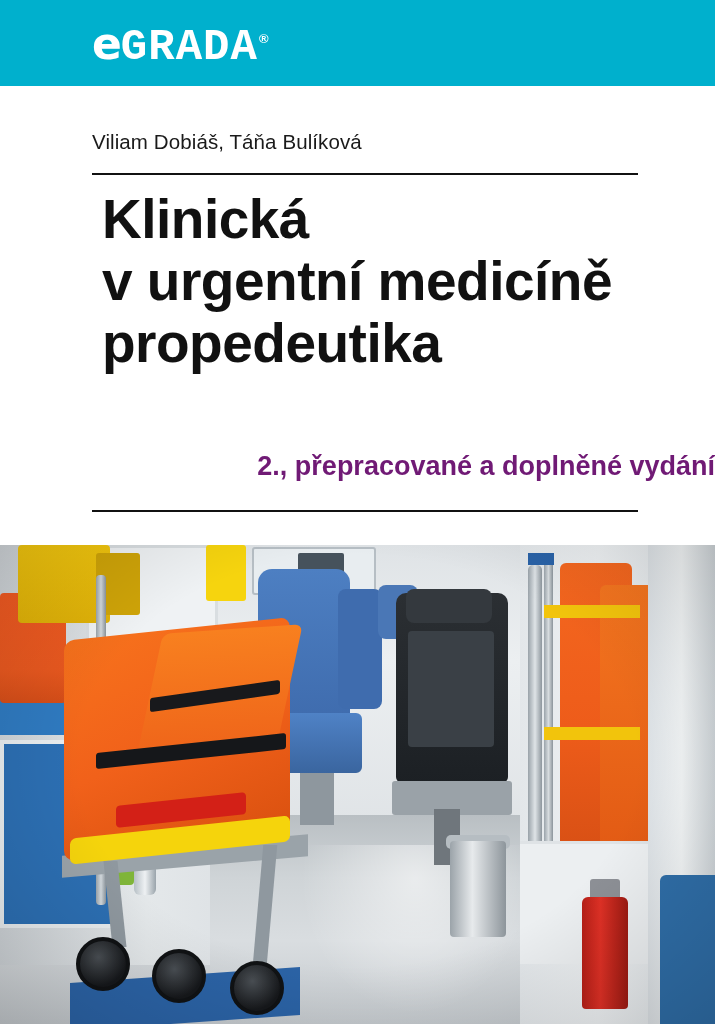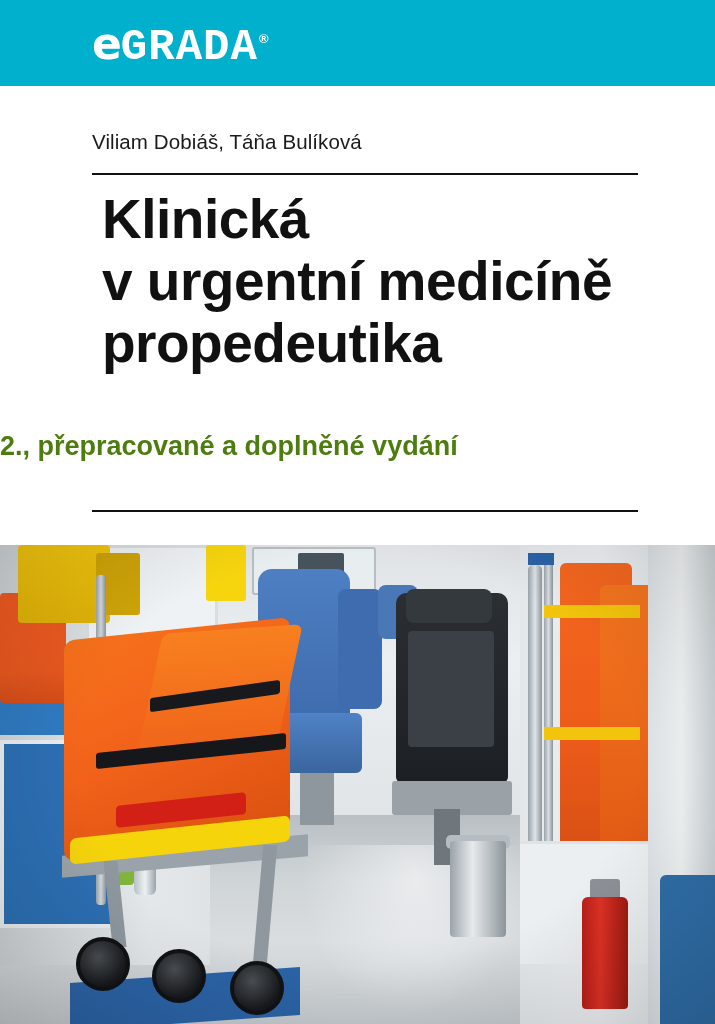--- a/index.html
+++ b/index.html
@@ -98,26 +98,26 @@
     color: #111111;
     letter-spacing: -0.5px;
     font-family: "Liberation Sans", sans-serif;
     margin-left: 12px;
   }
   .title-line { display: block; white-space: nowrap; }
 
   .edition {
     position: absolute;
     left: 0;
-    top: 345px;
+    top: 365px;
     width: 715px;
-    text-align: left;
+    text-align: right;
     font-size: 27px;
     font-weight: bold;
-    color: #4d7c0f;
+    color: #701a75;
     font-family: "Liberation Sans", sans-serif;
   }
 
   
   .photo {
     position: absolute;
     left: 0;
     top: 545px;
     width: 715px;
     height: 479px;

